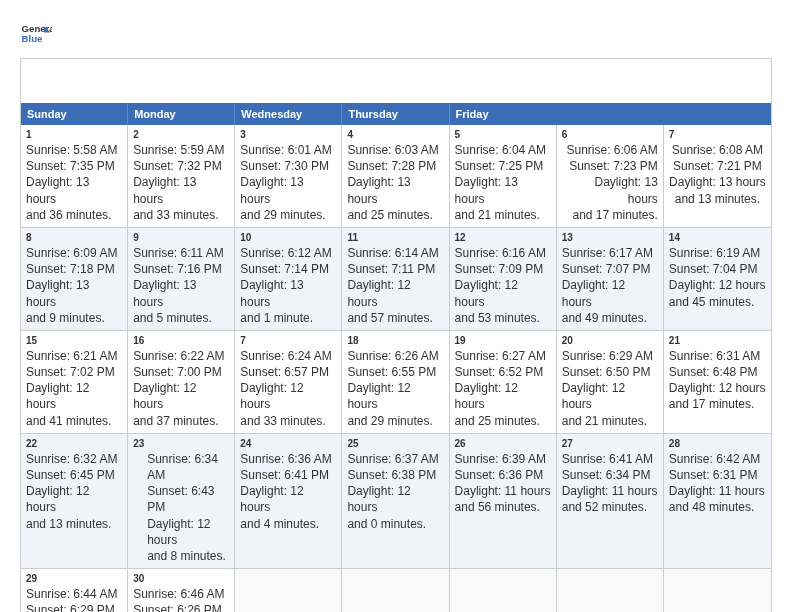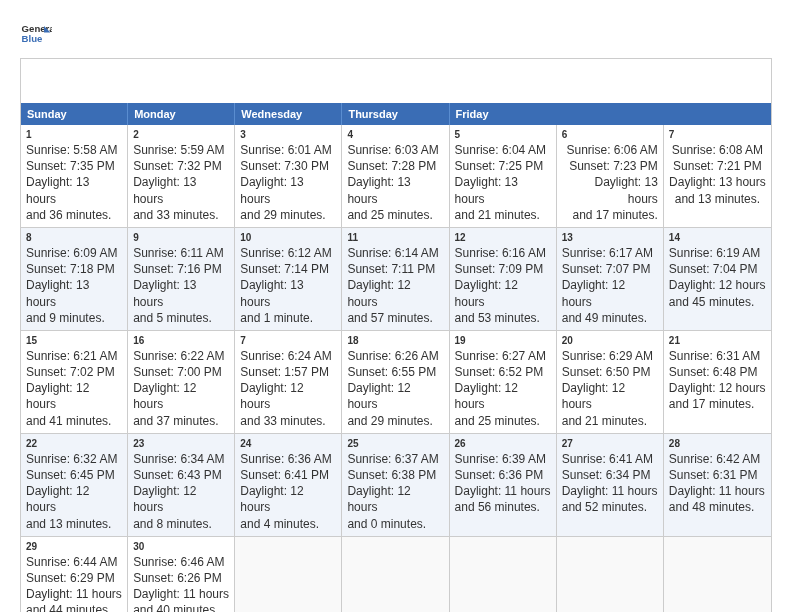--- a/index.html
+++ b/index.html
@@ -242,21 +242,21 @@
           <div class="cal-cell">
             <span class="day-num">16</span>
             <div class="cell-text" style="white-space: pre-line;">Sunrise: 6:22 AM
 Sunset: 7:00 PM
 Daylight: 12 hours
 and 37 minutes.</div>
           </div>
           <div class="cal-cell">
             <span class="day-num">7</span>
             <div class="cell-text" style="white-space: pre-line;">Sunrise: 6:24 AM
-Sunset: 1:57 PM
+Sunset: 6:57 PM
 Daylight: 12 hours
 and 33 minutes.</div>
           </div>
           <div class="cal-cell">
             <span class="day-num">18</span>
             <div class="cell-text" style="white-space: pre-line;">Sunrise: 6:26 AM
 Sunset: 6:55 PM
 Daylight: 12 hours
 and 29 minutes.</div>
           </div>
@@ -285,21 +285,21 @@
         <div class="cal-week">
           <div class="cal-cell alt-row">
             <span class="day-num">22</span>
             <div class="cell-text" style="white-space: pre-line;">Sunrise: 6:32 AM
 Sunset: 6:45 PM
 Daylight: 12 hours
 and 13 minutes.</div>
           </div>
           <div class="cal-cell alt-row">
             <span class="day-num">23</span>
-            <div class="cell-text" style="white-space: pre-line;">Sunrise: 6:34 AM
+            <div class="cell-text" style="white-space: pre-line; margin-left: 14px;">Sunrise: 6:34 AM
 Sunset: 6:43 PM
 Daylight: 12 hours
 and 8 minutes.</div>
           </div>
           <div class="cal-cell alt-row">
             <span class="day-num">24</span>
             <div class="cell-text" style="white-space: pre-line;">Sunrise: 6:36 AM
 Sunset: 6:41 PM
 Daylight: 12 hours
 and 4 minutes.</div>

